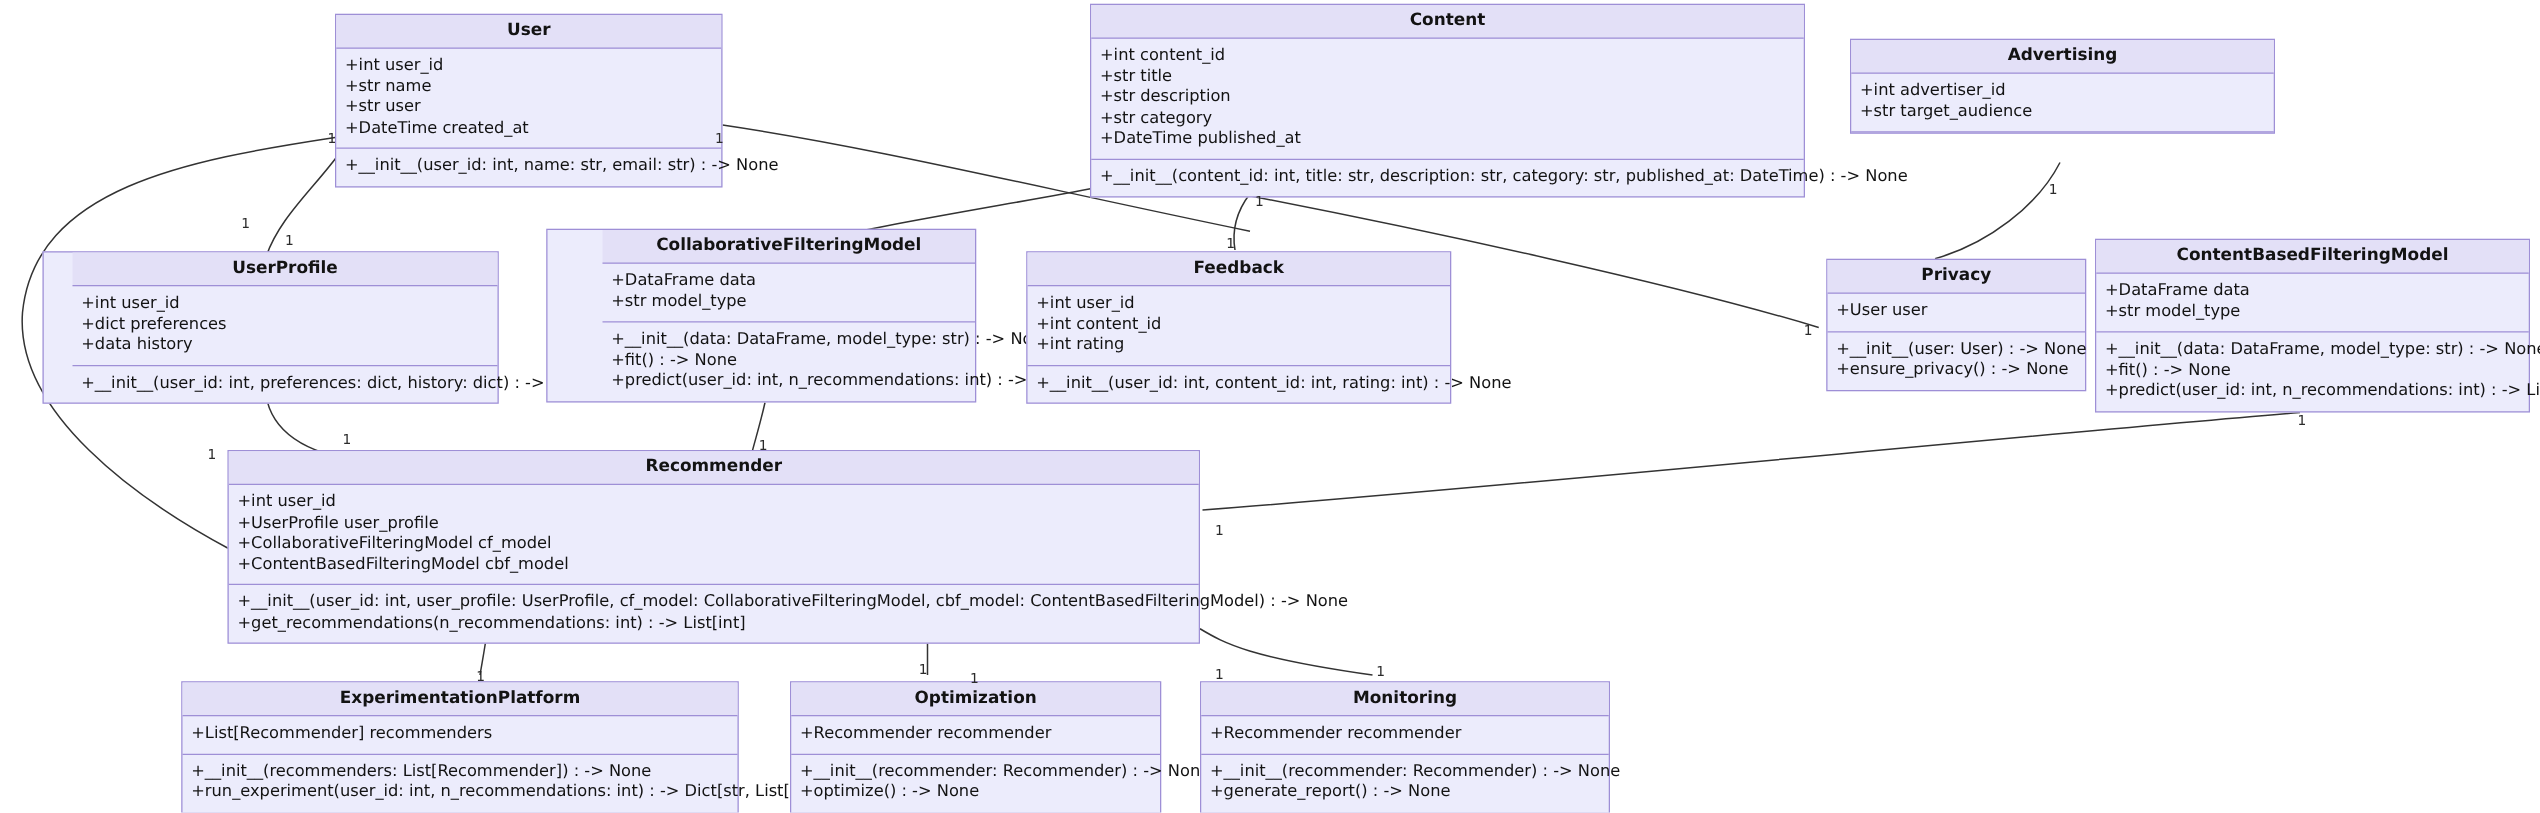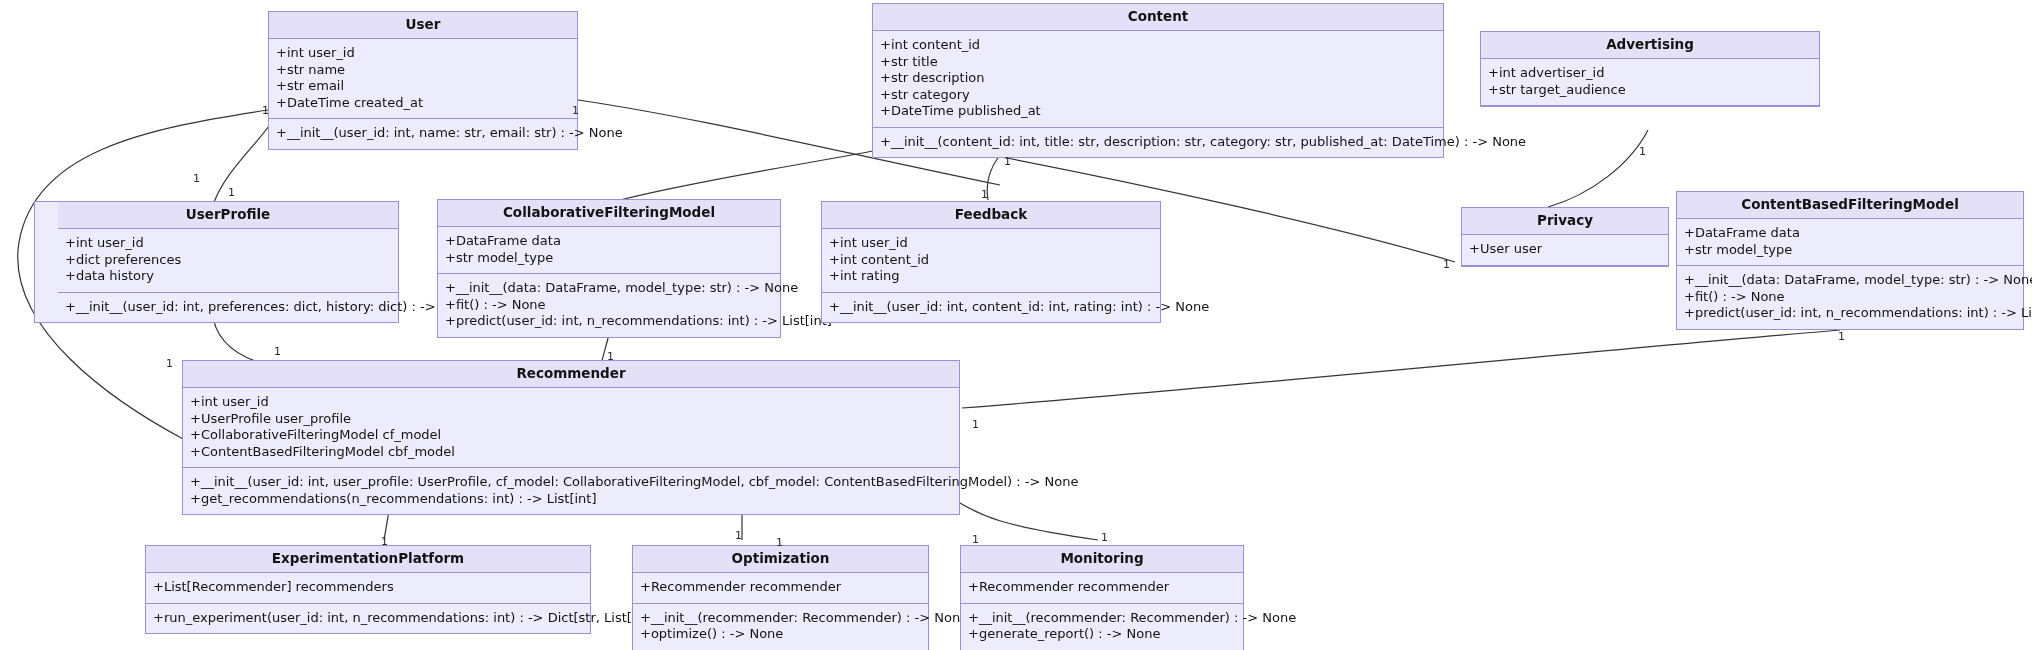--- a/index.html
+++ b/index.html
@@ -52,21 +52,21 @@
 
       <path d="M960,503 C980,515 1000,526 1098,540"></path>
     </g>
   </svg>
 
   <div class="cls" style="left:268px;top:11px;width:310px;">
     <div class="hdr">User</div>
     <div class="sect attrs">
       <div class="row">+int user_id</div>
       <div class="row">+str name</div>
-      <div class="row">+str email</div>
+      <div class="row">+str user</div>
       <div class="row">+DateTime created_at</div>
     </div>
     <div class="sect">
       <div class="row">+__init__(user_id: int, name: str, email: str) : -&gt; None</div>
     </div>
   </div>
 
   <div class="cls" style="left:872px;top:3px;width:572px;">
     <div class="hdr">Content</div>
     <div class="sect attrs">
@@ -94,21 +94,21 @@
     <div class="sect attrs">
       <div class="row">+int user_id</div>
       <div class="row">+dict preferences</div>
       <div class="row">+data history</div>
     </div>
     <div class="sect">
       <div class="row">+__init__(user_id: int, preferences: dict, history: dict) : -&gt; None</div>
     </div>
   </div>
 
-  <div class="cls" style="left:437px;top:199px;width:344px;">
+  <div class="cls" style="left:437px;top:183px;width:344px;padding-left:44px;">
     <div class="hdr">CollaborativeFilteringModel</div>
     <div class="sect attrs">
       <div class="row">+DataFrame data</div>
       <div class="row">+str model_type</div>
     </div>
     <div class="sect">
       <div class="row">+__init__(data: DataFrame, model_type: str) : -&gt; None</div>
       <div class="row">+fit() : -&gt; None</div>
       <div class="row">+predict(user_id: int, n_recommendations: int) : -&gt; List[int]</div>
     </div>
@@ -124,20 +124,24 @@
     <div class="sect">
       <div class="row">+__init__(user_id: int, content_id: int, rating: int) : -&gt; None</div>
     </div>
   </div>
 
   <div class="cls" style="left:1461px;top:207px;width:208px;">
     <div class="hdr">Privacy</div>
     <div class="sect attrs">
       <div class="row">+User user</div>
     </div>
+    <div class="sect">
+      <div class="row">+__init__(user: User) : -&gt; None</div>
+      <div class="row">+ensure_privacy() : -&gt; None</div>
+    </div>
   </div>
 
   <div class="cls" style="left:1676px;top:191px;width:348px;">
     <div class="hdr">ContentBasedFilteringModel</div>
     <div class="sect attrs">
       <div class="row">+DataFrame data</div>
       <div class="row">+str model_type</div>
     </div>
     <div class="sect">
       <div class="row">+__init__(data: DataFrame, model_type: str) : -&gt; None</div>
@@ -159,36 +163,37 @@
       <div class="row">+get_recommendations(n_recommendations: int) : -&gt; List[int]</div>
     </div>
   </div>
 
   <div class="cls" style="left:145px;top:545px;width:446px;">
     <div class="hdr">ExperimentationPlatform</div>
     <div class="sect attrs">
       <div class="row">+List[Recommender] recommenders</div>
     </div>
     <div class="sect">
+      <div class="row">+__init__(recommenders: List[Recommender]) : -&gt; None</div>
       <div class="row">+run_experiment(user_id: int, n_recommendations: int) : -&gt; Dict[str, List[int]]</div>
     </div>
   </div>
 
   <div class="cls" style="left:632px;top:545px;width:297px;">
     <div class="hdr">Optimization</div>
     <div class="sect attrs">
       <div class="row">+Recommender recommender</div>
     </div>
     <div class="sect">
       <div class="row">+__init__(recommender: Recommender) : -&gt; None</div>
       <div class="row">+optimize() : -&gt; None</div>
     </div>
   </div>
 
-  <div class="cls" style="left:960px;top:545px;width:284px;">
+  <div class="cls" style="left:960px;top:545px;width:328px;">
     <div class="hdr">Monitoring</div>
     <div class="sect attrs">
       <div class="row">+Recommender recommender</div>
     </div>
     <div class="sect">
       <div class="row">+__init__(recommender: Recommender) : -&gt; None</div>
       <div class="row">+generate_report() : -&gt; None</div>
     </div>
   </div>
 

